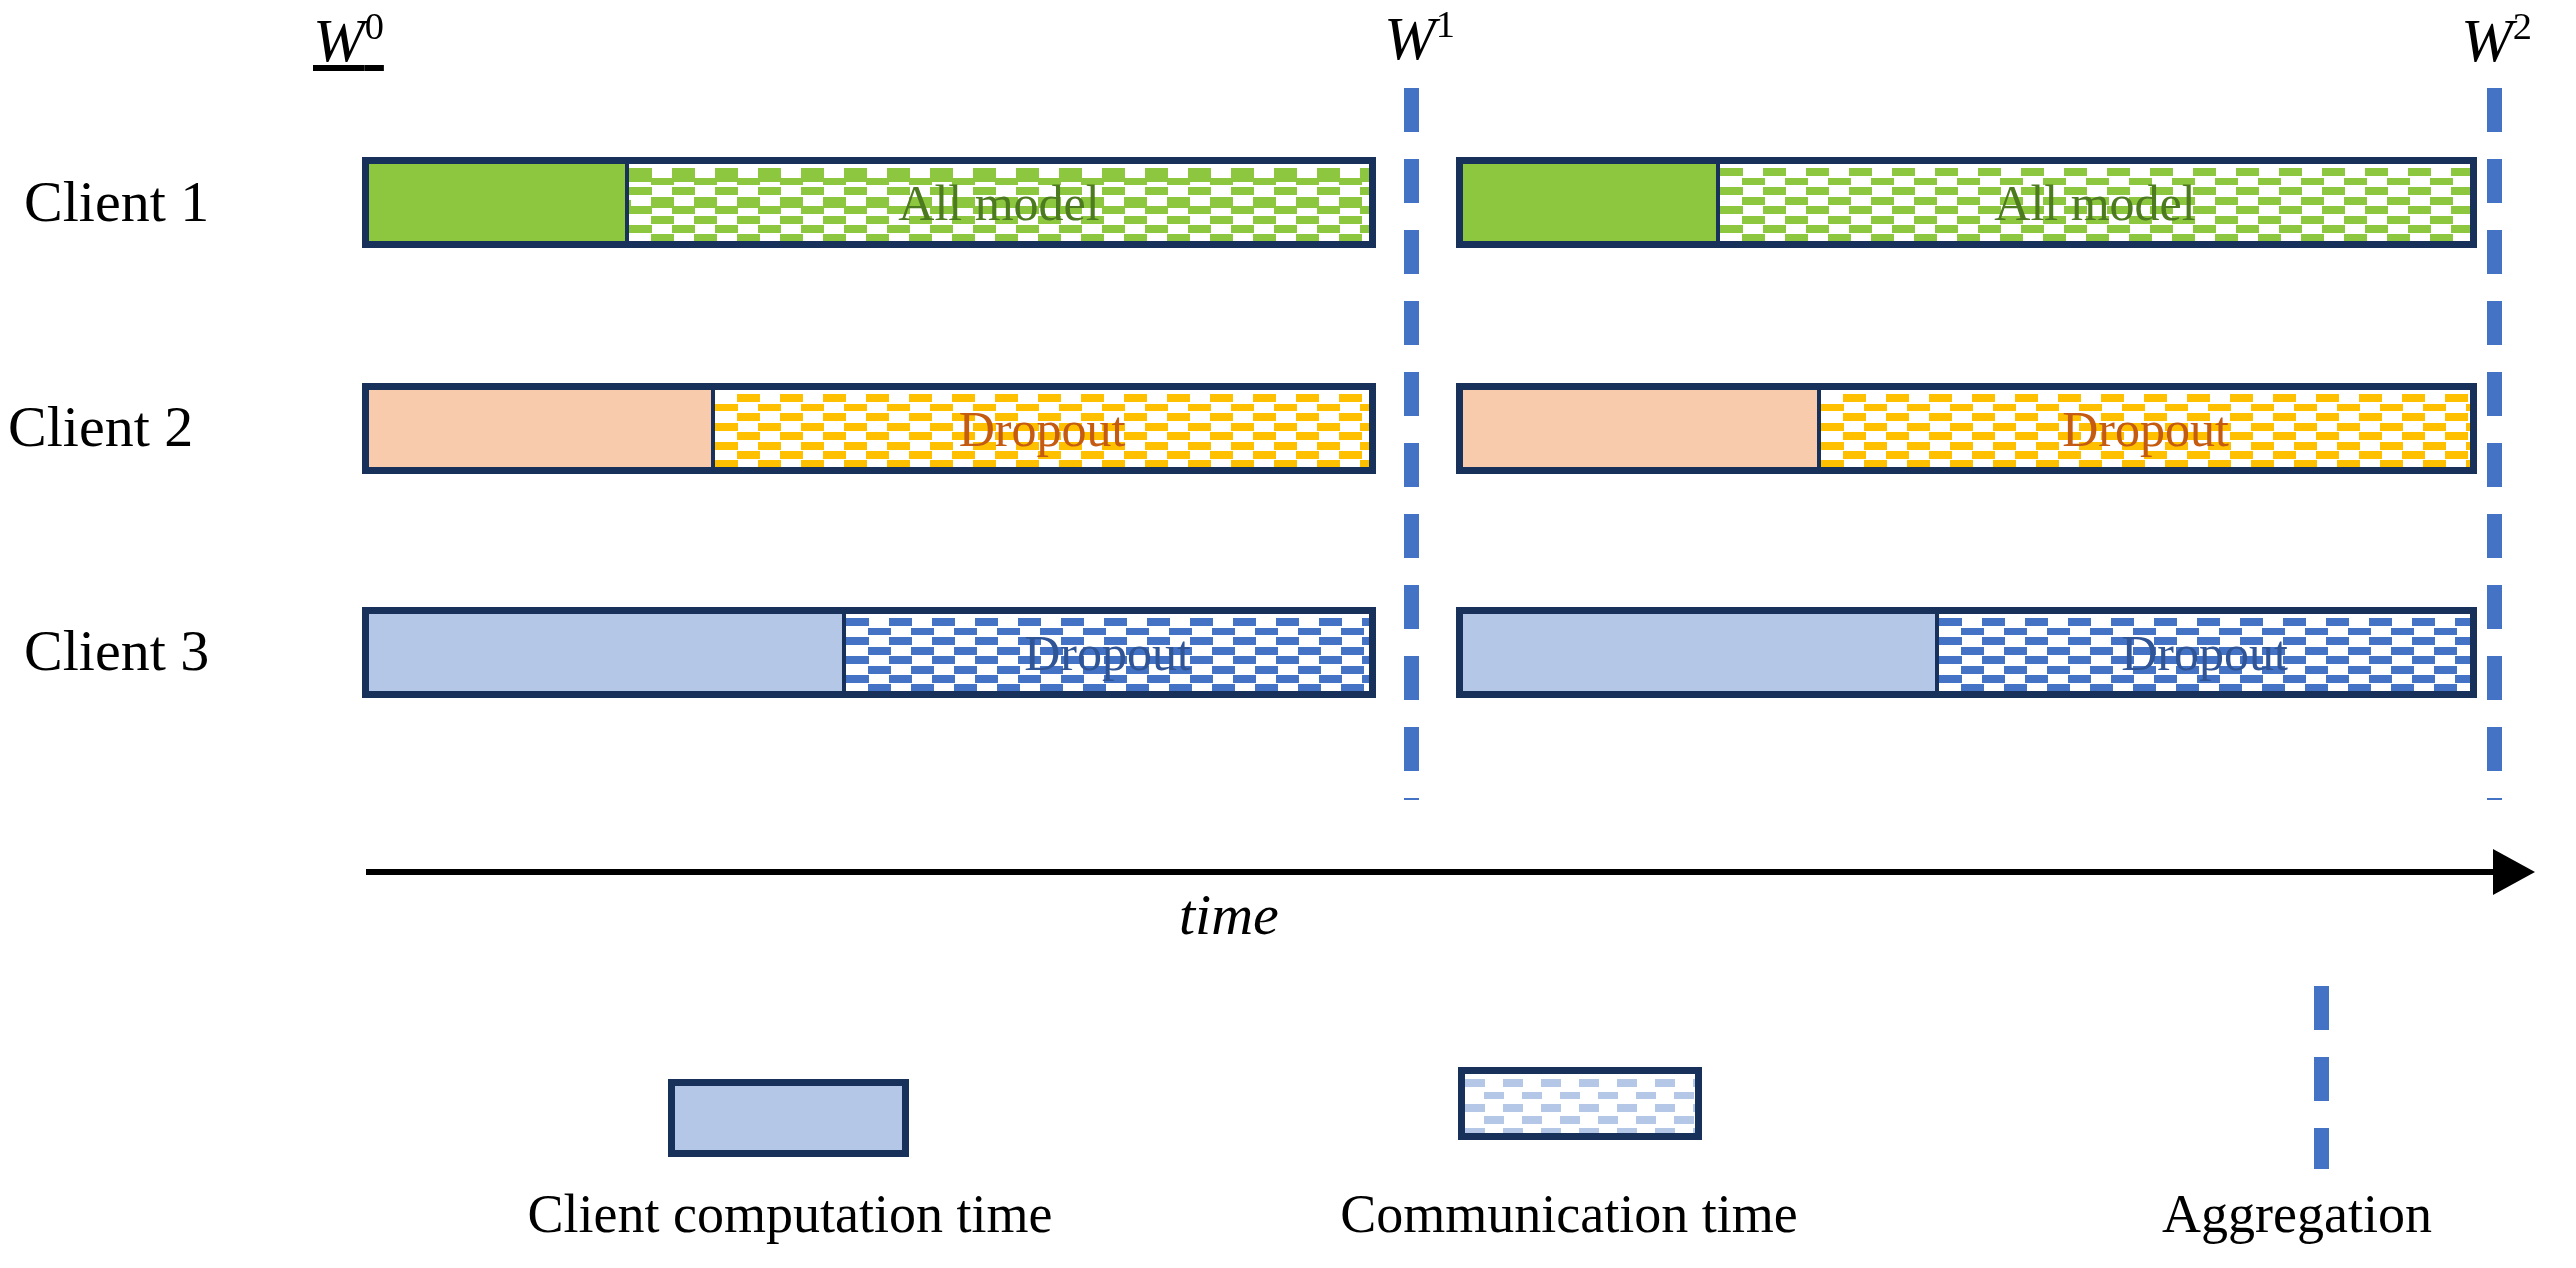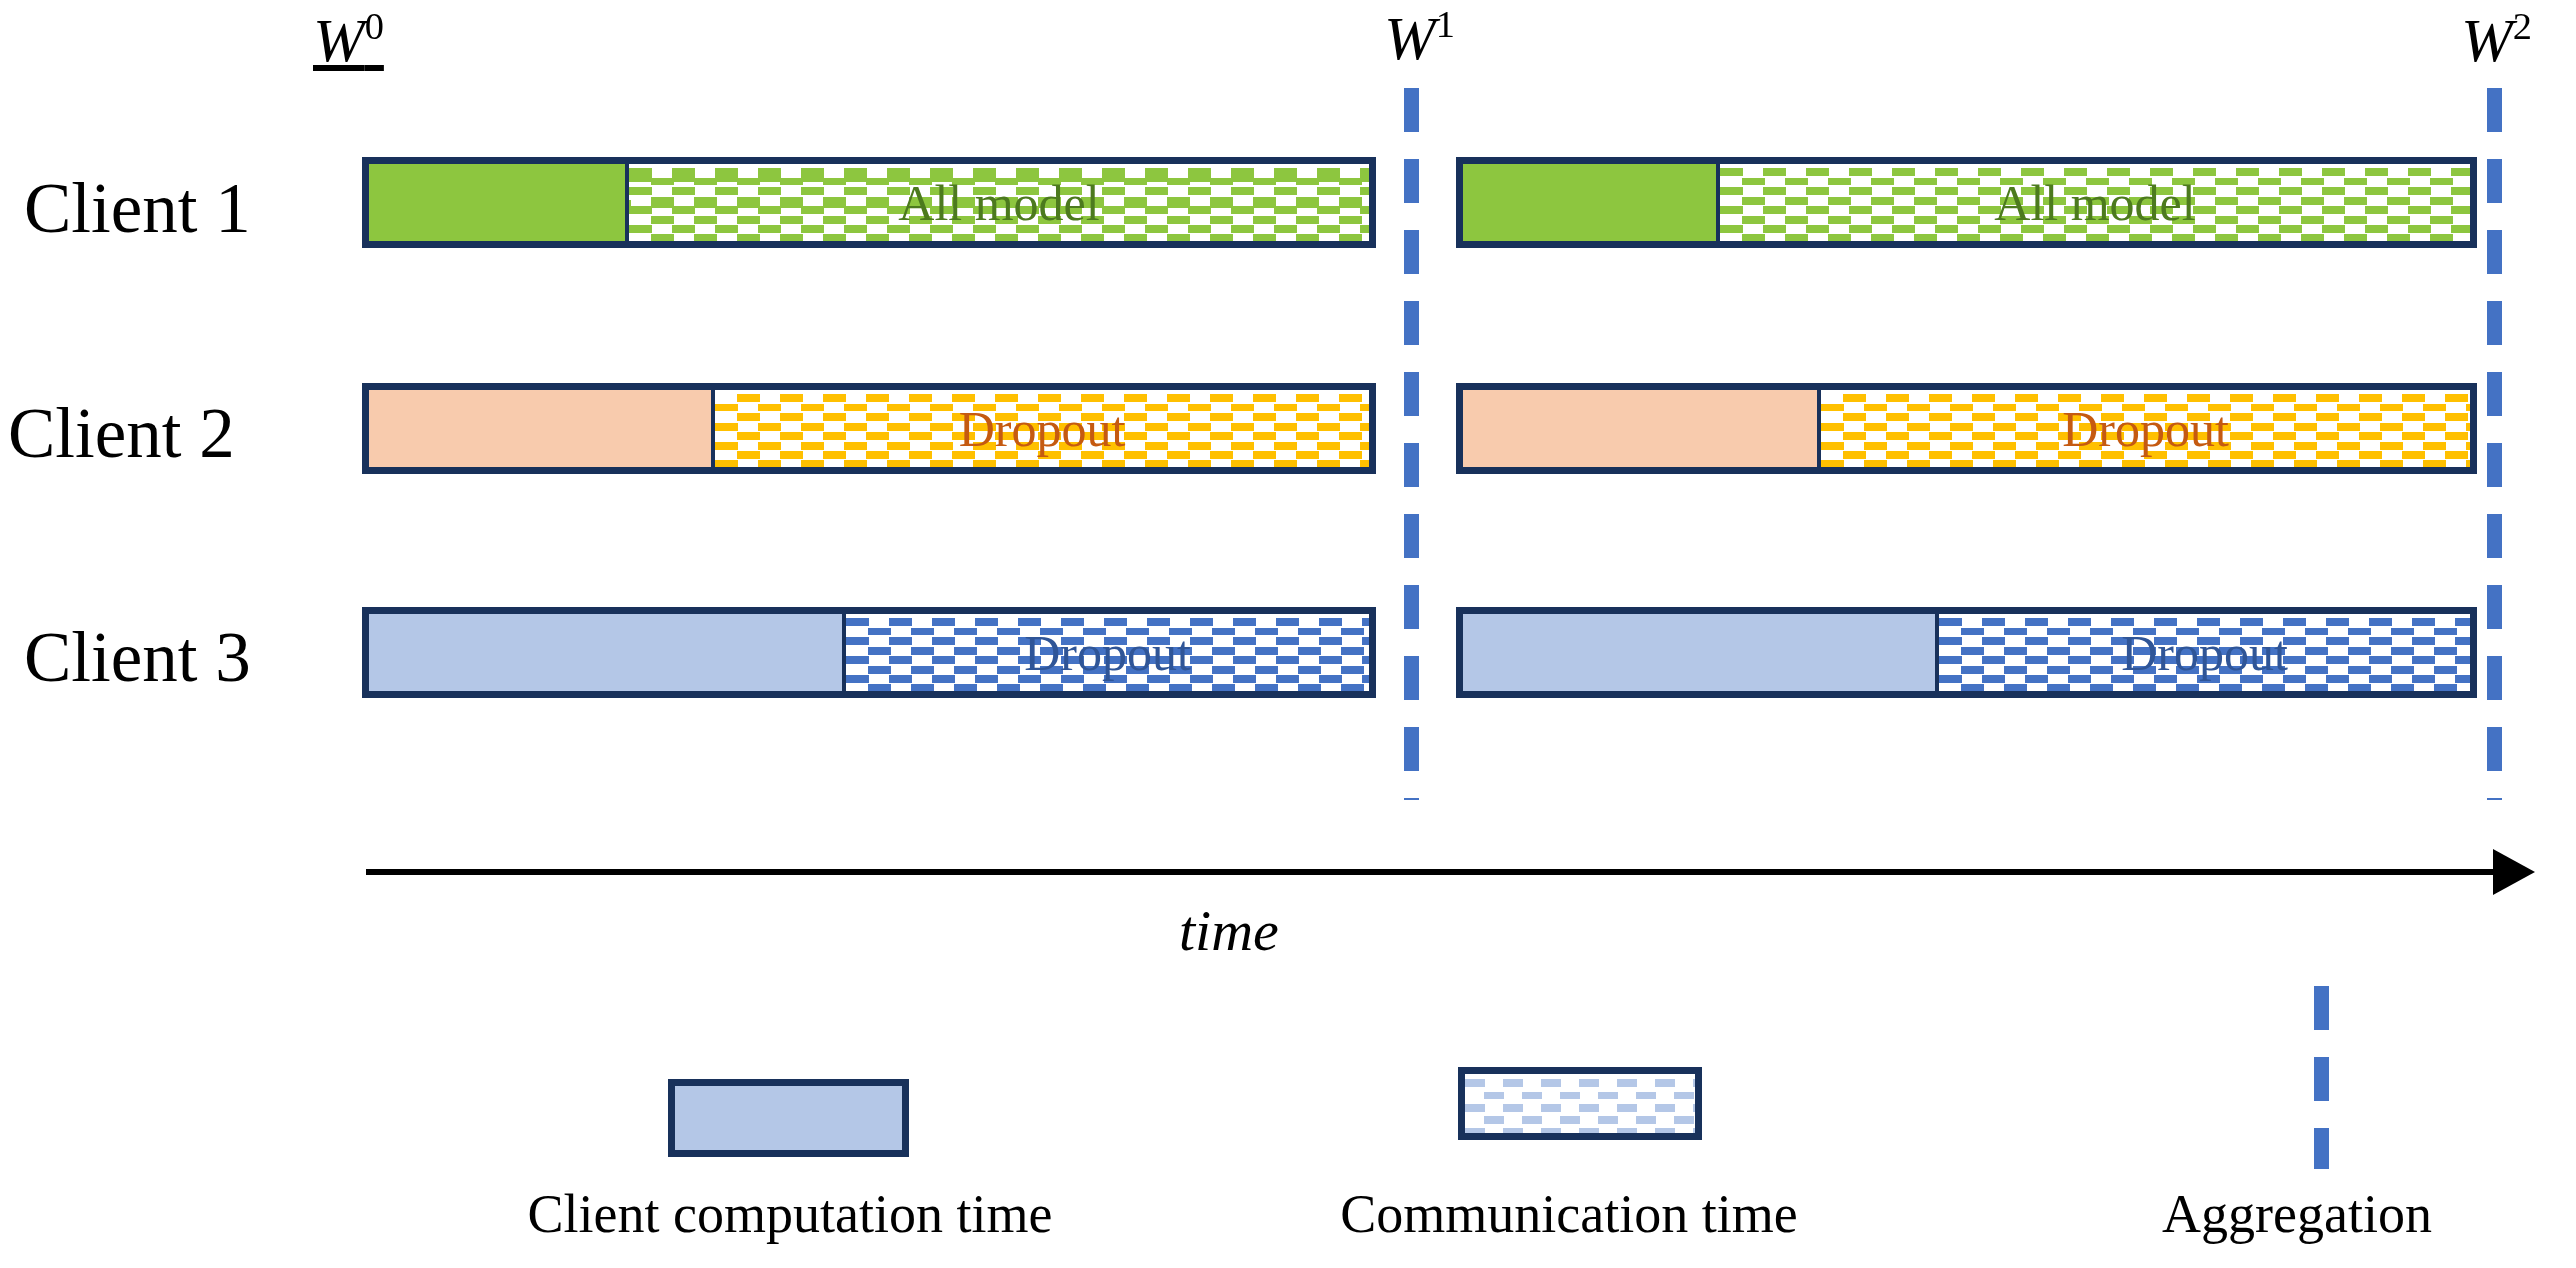--- a/index.html
+++ b/index.html
@@ -10,21 +10,21 @@
   .wmark{position:absolute;font-style:italic;font-size:62px;line-height:1;
          white-space:nowrap;color:#000;}
   .wmark sup{font-size:0.62em;font-style:normal;vertical-align:super;letter-spacing:0;}
 
   
   .agg-line{position:absolute;width:15px;
             background-image:linear-gradient(to bottom,#4472C4 0 62%,rgba(0,0,0,0) 62% 100%);
             background-size:100% 71px;background-repeat:repeat-y;}
 
   
-  .client-label{position:absolute;font-size:71px;line-height:1;white-space:nowrap;color:#000;}
+  .client-label{position:absolute;font-size:58px;line-height:1;white-space:nowrap;color:#000;}
 
   
   .bar{position:absolute;box-sizing:border-box;border:7.5px solid #18315B;
        background:#ffffff;display:flex;align-items:center;overflow:hidden;}
   .seg-solid{height:100%;flex:0 0 auto;}
   .seg-hatch{height:100%;flex:1 1 auto;position:relative;
              display:flex;align-items:center;justify-content:center;overflow:hidden;}
   .seg-divider{border-left:4.7px solid #18315B;}
 
   
@@ -170,21 +170,21 @@
       <span style="top:52px;left:22px;background-image:repeating-linear-gradient(to right,#4472C4 0 23px,rgba(0,0,0,0) 23px 43px);"></span>
       <span style="top:61px;background-image:repeating-linear-gradient(to right,#4472C4 0 23px,rgba(0,0,0,0) 23px 43px);"></span>
       <span style="top:70px;left:22px;background-image:repeating-linear-gradient(to right,#4472C4 0 23px,rgba(0,0,0,0) 23px 43px);"></span>
     </div>
     <span class="seg-text" style="color:#2F5597;">Dropout</span>
   </div>
 </div>
 
 <div class="axis-line" style="left:366px;top:869px;width:2128px;"></div>
 <div class="axis-head" style="left:2493px;top:849px;"></div>
-<div class="axis-label" style="left:1179px;top:886px;margin-top:16px;">time</div>
+<div class="axis-label" style="left:1179px;top:886px;">time</div>
 
 <div class="legend-swatch" style="left:668px;top:1079px;width:241px;height:78px;background:#B4C7E7;"></div>
 
 <div class="legend-swatch" style="left:1458px;top:1067px;width:244px;height:73px;background:#ffffff;overflow:hidden;">
   <div class="hatch-rows" style="position:relative;height:100%;">
     <span style="top:5.4px;background-image:repeating-linear-gradient(to right,#B4C7E7 0 20.3px,rgba(0,0,0,0) 20.3px 38px);"></span>
     <span style="top:17.6px;left:19px;background-image:repeating-linear-gradient(to right,#B4C7E7 0 20.3px,rgba(0,0,0,0) 20.3px 38px);"></span>
     <span style="top:30px;background-image:repeating-linear-gradient(to right,#B4C7E7 0 20.3px,rgba(0,0,0,0) 20.3px 38px);"></span>
     <span style="top:42px;left:19px;background-image:repeating-linear-gradient(to right,#B4C7E7 0 20.3px,rgba(0,0,0,0) 20.3px 38px);"></span>
     <span style="top:54px;background-image:repeating-linear-gradient(to right,#B4C7E7 0 20.3px,rgba(0,0,0,0) 20.3px 38px);"></span>

